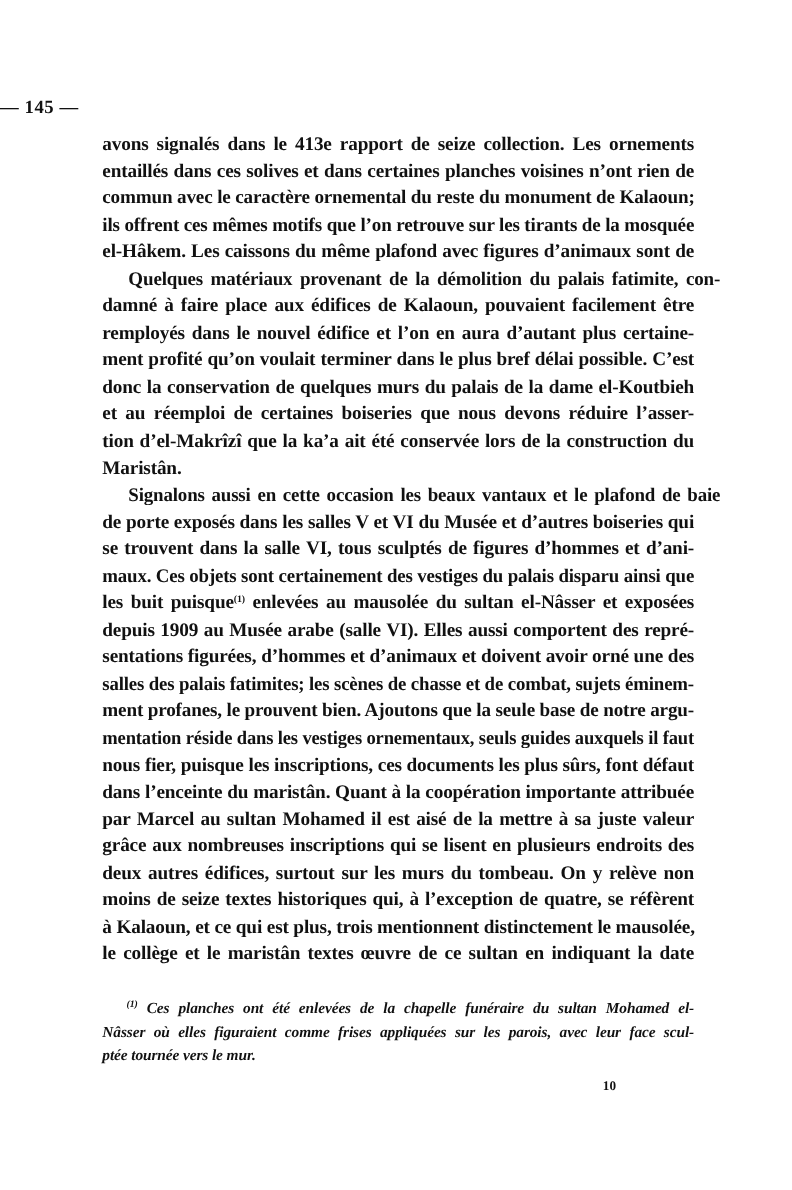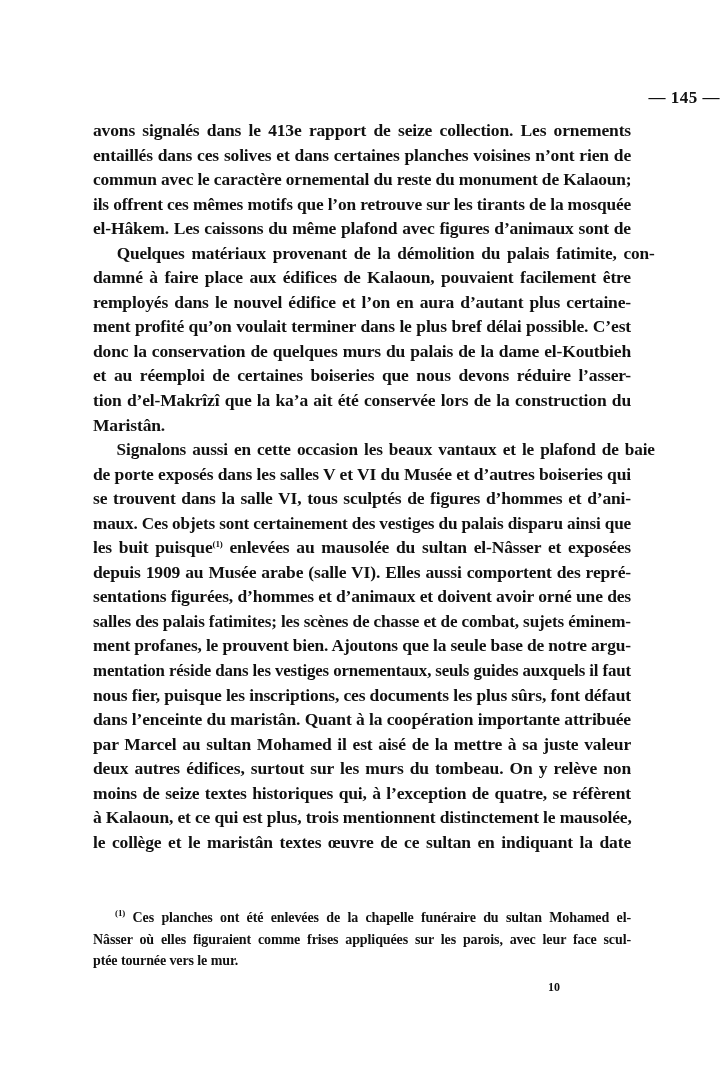--- a/index.html
+++ b/index.html
@@ -1,35 +1,35 @@
 <!DOCTYPE html>
 <html><head>
 <meta charset="utf-8">
 <style>
   html, body { margin: 0; padding: 0; }
   body {
     width: 720px; height: 1082px; background: #ffffff; position: relative; overflow: hidden;
     font-family: "Liberation Serif", "DejaVu Serif", serif; color: #111;
   }
   .page-number {
-    position: absolute; top: 88px; left: 0; width: 720px; text-align: right;
+    position: absolute; top: 88px; left: 0; width: 720px; text-align: left;
     font-size: 17px; font-weight: bold; letter-spacing: 0.5px;
   }
   .body-text {
     position: absolute; left: 93px; top: 118px; width: 538px;
   }
   .line {
     height: 24.55px; line-height: 24.55px; font-size: 17.5px; font-weight: bold;
     white-space: nowrap; text-align: justify; text-align-last: justify;
     transform-origin: left center; letter-spacing: -0.15px;
   }
   .line.last { text-align-last: left; }
   .line.indent { padding-left: 24px; }
   .footnotes {
-    position: absolute; left: 93px; top: 907px; width: 538px;
+    position: absolute; left: 93px; top: 907px; width: 538px; font-style: italic;
   }
   .fn-line {
     height: 21.5px; line-height: 21.5px; font-size: 14px; font-weight: bold;
     white-space: nowrap; text-align: justify; text-align-last: justify; letter-spacing: -0.1px;
   }
   .fn-line.last { text-align-last: left; }
   .fn-line.indent { padding-left: 22px; }
   sup { font-size: 9px; vertical-align: 6px; line-height: 0; }
   .signature {
     position: absolute; left: 548px; top: 980px; font-size: 12px; font-weight: bold;
@@ -60,20 +60,21 @@
   <div class="line" style="transform: scaleX(0.98); width: 549px;">maux. Ces objets sont certainement des vestiges du palais disparu ainsi que</div>
   <div class="line"><span>les buit puisque</span><sup>(1)</sup><span> enlevées au mausolée du sultan el-Nâsser et exposées</span></div>
   <div class="line">depuis 1909 au Musée arabe (salle VI). Elles aussi comportent des repré-</div>
   <div class="line">sentations figurées, d’hommes et d’animaux et doivent avoir orné une des</div>
   <div class="line" style="transform: scaleX(0.978); width: 550px;">salles des palais fatimites; les scènes de chasse et de combat, sujets éminem-</div>
   <div class="line" style="transform: scaleX(0.994); width: 541px;">ment profanes, le prouvent bien. Ajoutons que la seule base de notre argu-</div>
   <div class="line" style="transform: scaleX(0.964); width: 558px;">mentation réside dans les vestiges ornementaux, seuls guides auxquels il faut</div>
   <div class="line">nous fier, puisque les inscriptions, ces documents les plus sûrs, font défaut</div>
   <div class="line">dans l’enceinte du maristân. Quant à la coopération importante attribuée</div>
   <div class="line">par Marcel au sultan Mohamed il est aisé de la mettre à sa juste valeur</div>
+  <div class="line">grâce aux nombreuses inscriptions qui se lisent en plusieurs endroits des</div>
   <div class="line">deux autres édifices, surtout sur les murs du tombeau. On y relève non</div>
   <div class="line">moins de seize textes historiques qui, à l’exception de quatre, se réfèrent</div>
   <div class="line">à Kalaoun, et ce qui est plus, trois mentionnent distinctement le mausolée,</div>
   <div class="line">le collège et le maristân textes œuvre de ce sultan en indiquant la date</div>
 </div>
 
 <div class="footnotes">
   <div class="fn-line indent"><sup>(1)</sup><span> Ces planches ont été enlevées de la chapelle funéraire du sultan Mohamed el-</span></div>
   <div class="fn-line">Nâsser où elles figuraient comme frises appliquées sur les parois, avec leur face scul-</div>
   <div class="fn-line last">ptée tournée vers le mur.</div>

